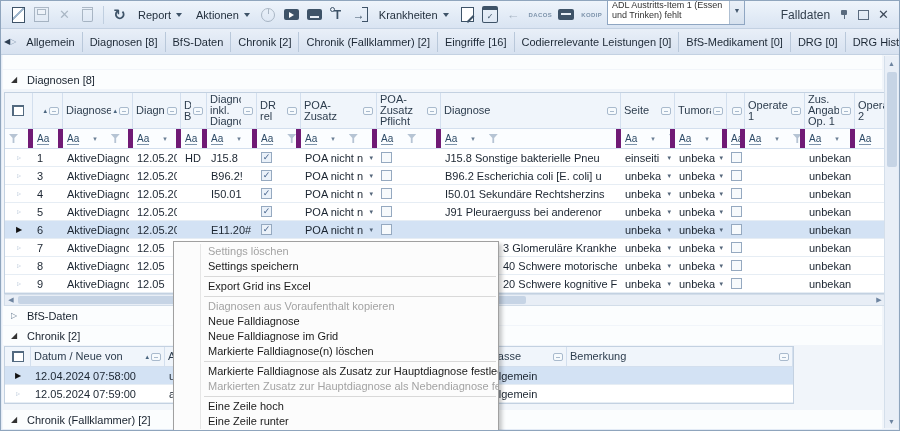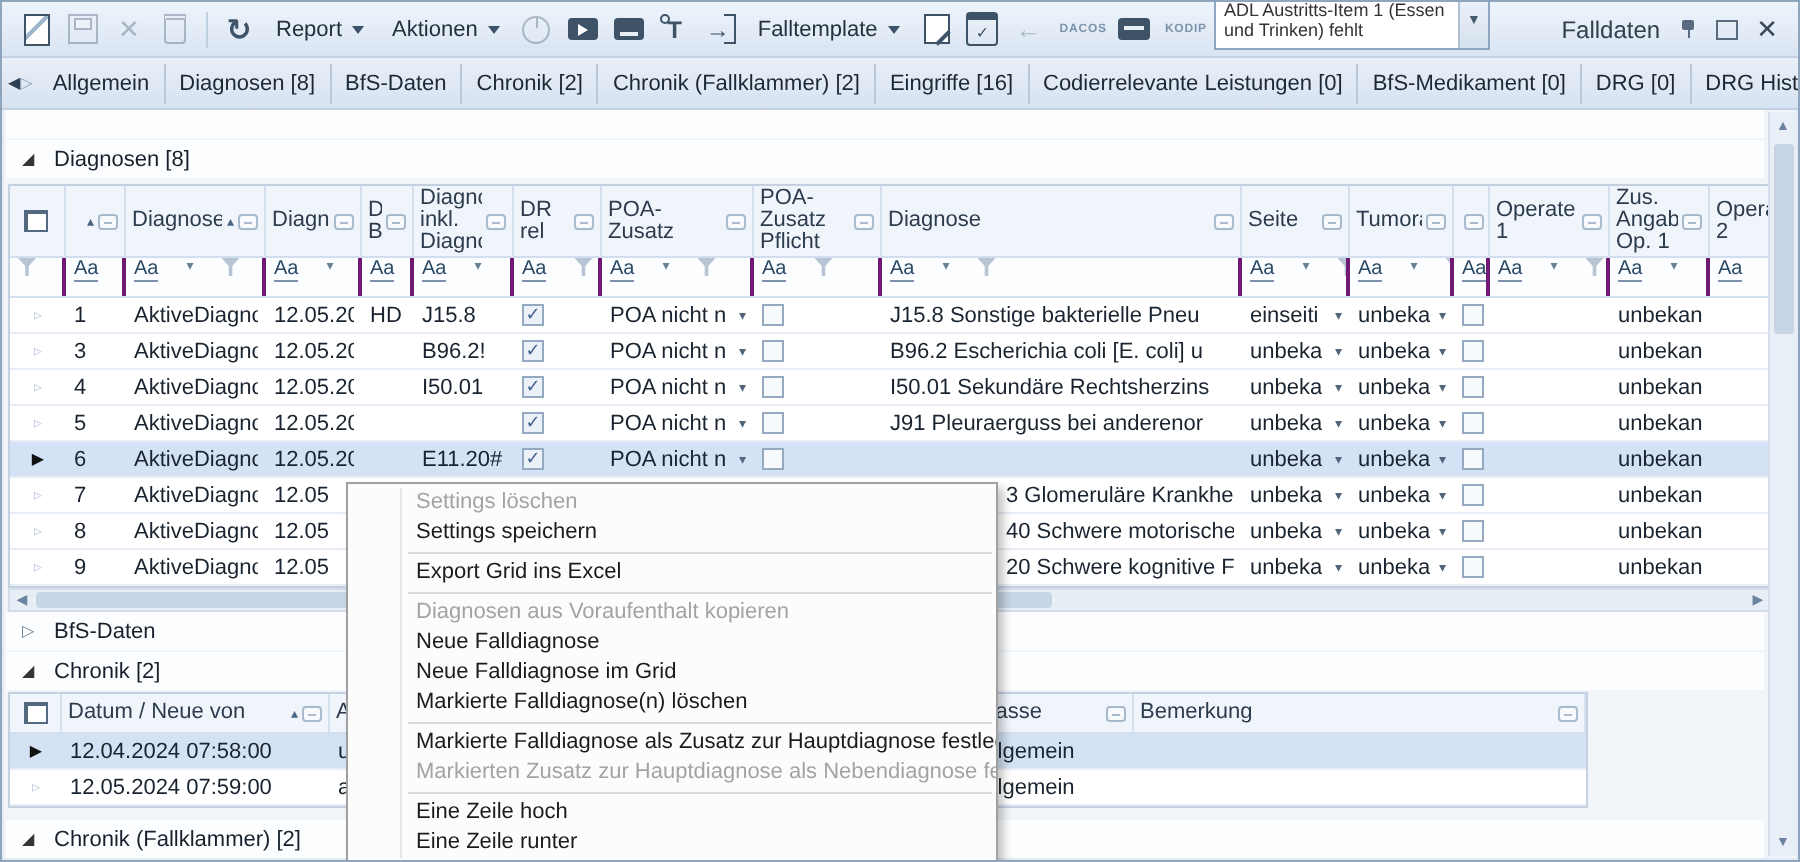--- a/index.html
+++ b/index.html
@@ -73,21 +73,21 @@
 
 .grid{position:absolute;background:#fff;border:1px solid #c3d1e1;overflow:hidden}
 .g-head,.g-filter,.g-row{display:flex;width:2000px}
 .g-hcell{background:#f0f5fb;border-right:1px solid #d3dfee;border-bottom:1px solid #d3dfee;display:flex;align-items:center;gap:2px;padding:2px 3px;color:#2c3c4d;overflow:hidden;flex:none}
 .g-hlab{flex:1;line-height:11px;white-space:normal;overflow:hidden}
 .sort-arrow{font-size:7px;color:#4a657f}
 .pin-btn{width:10px;height:8px;border:1px solid #a9bacd;border-radius:2px;background:#f6fafd;position:relative;flex:none}
 .pin-btn::after{content:"";position:absolute;left:2px;right:2px;top:3px;height:1px;background:#a9bacd}
 .cust-icon{width:12px;height:11px;border:1px solid #52697f;background:#fff;box-shadow:inset 0 3px 0 -2px #52697f,inset 3px 0 0 -2px #52697f;margin-left:4px}
 .g-filter{height:20px;background:#fbfdff;border-bottom:1px solid #d3dfee}
-.g-fcell{display:flex;align-items:flex-start;gap:14px;padding:0 4px;border-right:2px solid #701a75;overflow:hidden;flex:none}
+.g-fcell{display:flex;align-items:center;gap:14px;padding:0 4px;border-right:5px solid #701a75;overflow:hidden;flex:none}
 .aa{font-size:10px;color:#2d4a66;border-bottom:1px solid #7d93ab;line-height:11px}
 .fcaret{font-size:7px;color:#6b7f95}
 .funnel{width:9px;height:9px;background:#b6c4d4;clip-path:polygon(0 0,100% 0,60% 45%,60% 100%,40% 100%,40% 45%);flex:none}
 .fmini{font-size:6px;color:#6b7f95}
 .g-row{background:#fff;border-bottom:1px solid #e6edf4}
 .g-row.sel{background:#d3e2f4}
 .g-cell{display:flex;align-items:center;padding:0 4px;overflow:hidden;white-space:nowrap;flex:none;color:#1a2430}
 .g-cell .cell-text{overflow:hidden;white-space:nowrap}
 .cell-text.occl{padding-left:58px}
 .row-arrow{font-size:8px;color:#c2cfde;margin:0 auto}
@@ -133,21 +133,21 @@
         <span class="tb-btn">
           <span>Aktionen</span>
           <span class="caret"></span>
         </span>
         <span class="tbi history-clock-icon dis"></span>
         <span class="tbi screen-forward-icon"></span>
         <span class="tbi card-icon"></span>
         <span class="tbi text-tool-icon"></span>
         <span class="tbi export-icon"></span>
         <span class="tb-btn">
-          <span>Falltemplate</span>
+          <span>Krankheiten</span>
           <span class="caret"></span>
         </span>
         <span class="tbi document-signature-icon"></span>
         <span class="tbi calendar-check-icon"></span>
         <span class="tbi back-arrow-icon dis"></span>
         <span class="tb-label">DACOS</span>
         <span class="tbi dacos-device-icon"></span>
         <span class="tb-label">KODIP</span>
         <span class="tbi kodip-device-icon"></span>
         <span class="tbi tray-download-icon"></span>

